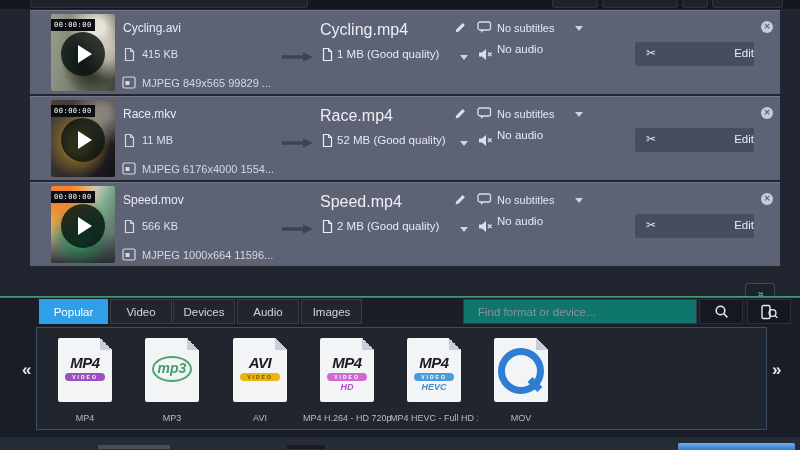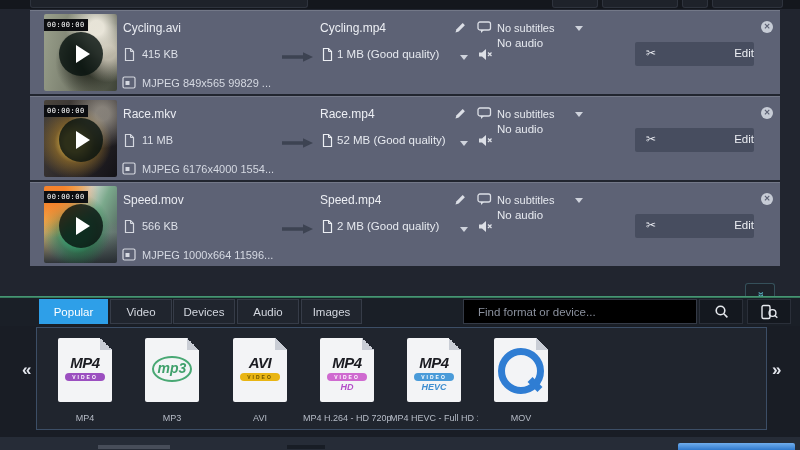--- a/index.html
+++ b/index.html
@@ -7,21 +7,21 @@
        font-family:"Liberation Sans",sans-serif;-webkit-font-smoothing:antialiased}
 
   
   #topbar{position:absolute;top:0;left:0;width:800px;height:9px;background:#14171d}
   .tseg{position:absolute;top:0;height:8px;background:#1e222a;border:1px solid #2e333d;border-top:none;border-radius:0 0 3px 3px;box-sizing:border-box}
 
   
   #rows-area{position:absolute;top:9px;left:0;width:800px;height:289px;background:#21252f}
   .row{position:absolute;left:30px;width:750px;height:84px;background:#5d6275;
        border-top:1px solid rgba(255,255,255,.14);box-sizing:border-box}
-  .thumb{position:absolute;left:14px;top:3px;width:73px;height:77px;border-radius:2px;overflow:hidden}
+  .thumb{position:absolute;left:21px;top:3px;width:64px;height:77px;border-radius:2px;overflow:hidden}
   .thumb-cycling{background:
     radial-gradient(circle at 72% 18%,rgba(238,234,222,.95) 0 9%,transparent 38%),
     radial-gradient(circle at 88% 50%,rgba(215,208,192,.8) 0 10%,transparent 40%),
     radial-gradient(ellipse at 58% 62%,rgba(25,28,20,.75) 0 16%,transparent 52%),
     linear-gradient(100deg,#9aa08c,#7d8271 40%,#5d6152 72%,#3f4438)}
   .thumb-race{background:
     radial-gradient(circle at 80% 18%,rgba(225,218,200,.5) 0 8%,transparent 40%),
     radial-gradient(ellipse at 42% 55%,#d2ab46 0 16%,rgba(150,112,40,.65) 34%,transparent 62%),
     linear-gradient(120deg,#4a443c,#2b272a 55%,#131217)}
   .thumb-speed{background:
@@ -31,24 +31,24 @@
     linear-gradient(115deg,#e8a23c,#f0c96a 24%,#cfd8d0 44%,#7ba98c 62%,#454f4f)}
   .ts{position:absolute;left:0;top:5px;background:#0c0d10;color:#fff;
       font:7px "DejaVu Sans Mono",monospace;letter-spacing:.5px;padding:2px 3px}
   .play{position:absolute;left:50%;top:50%;width:44px;height:44px;margin:-21px 0 0 -22px;
         border-radius:50%;background:rgba(8,20,16,.82)}
   .play .tri{position:absolute;left:17px;top:13px;width:0;height:0;
         border-left:14px solid #fff;border-top:9px solid transparent;border-bottom:9px solid transparent}
   .fname{position:absolute;left:93px;top:10px;font-size:12px;color:#e9ebf1}
   .fsize{position:absolute;left:112px;top:37px;font-size:11px;color:#dde0e8}
   .fcodec{position:absolute;left:112px;top:66px;font-size:11px;color:#d5d9e2}
-  .oname{position:absolute;left:290px;top:10px;font-size:12px;color:#edeff4}
+  .oname{position:absolute;left:290px;top:10px;font-size:16px;color:#edeff4}
   .osize{position:absolute;left:307px;top:37px;font-size:11.5px;color:#e6e9ef}
   .subs{position:absolute;left:467px;top:11px;font-size:11px;color:#e6e9ef}
-  .audio{position:absolute;left:467px;top:26px;font-size:11.5px;color:#e6e9ef}
+  .audio{position:absolute;left:467px;top:32px;font-size:11.5px;color:#e6e9ef}
   .ic{position:absolute}
   .caret{position:absolute;width:0;height:0;border-left:4px solid transparent;
          border-right:4px solid transparent;border-top:5px solid #cfd3dc}
   .edit-btn{position:absolute;left:605px;top:31px;width:119px;height:24px;background:#474d5f;
             border:none;border-radius:2px;color:#eceef3;font-size:11.5px;cursor:pointer;
             font-family:"Liberation Sans",sans-serif}
   .scx{position:absolute;left:11px;top:4px;font-size:12px;color:#e9ebf1}
   .elabel{position:absolute;left:0;right:0;top:5px;text-align:right}
   .close-btn{position:absolute;left:731px;top:10px;width:12px;height:12px;border-radius:50%;
              background:#c7ccd6;color:#5d6275;font-size:8px;line-height:12px;text-align:center;
@@ -61,21 +61,21 @@
                 border:1px solid #35505a;border-bottom:none;border-radius:3px 3px 0 0;
                 text-align:center;cursor:pointer}
   #collapse-tab span{display:inline-block;transform:rotate(-90deg);color:#55a8b8;
                      font-size:11px;font-weight:bold;line-height:11px}
   #tabbar{position:absolute;top:298px;left:0;width:800px;height:28px;background:#1a1f27}
   .tab{position:absolute;top:1px;height:25px;box-sizing:border-box;display:flex;align-items:center;
        justify-content:center;font-size:11.5px;color:#d3d7df;background:#20252e;
        border:1px solid #363c48;cursor:pointer}
   .tab.active{background:#2e9fe8;border-color:#2e9fe8;color:#fff}
   #search-input{position:absolute;left:463px;top:1px;width:234px;height:25px;box-sizing:border-box;
-       background:#000000;border:1px solid #343a46;color:#e8eaef;padding:0 8px 0 14px;
+       background:#0f766e;border:1px solid #343a46;color:#e8eaef;padding:0 8px 0 14px;
        font-size:11.5px;font-family:"Liberation Sans",sans-serif}
   #search-input::placeholder{color:#8b919e}
   .sq-btn{position:absolute;top:1px;width:44px;height:25px;background:#14181f;border:1px solid #2a2f39;
        box-sizing:border-box;display:flex;align-items:center;justify-content:center;cursor:pointer}
 
   
   #format-area{position:absolute;top:326px;left:0;width:800px;height:111px;background:#191d25}
   #format-panel{position:absolute;left:36px;top:1px;width:731px;height:103px;background:#20252e;
                 border:1px solid #3c4e66;box-sizing:border-box}
   .pager{position:absolute;top:34px;font-size:17px;font-weight:bold;color:#e4e7ee;cursor:pointer}

